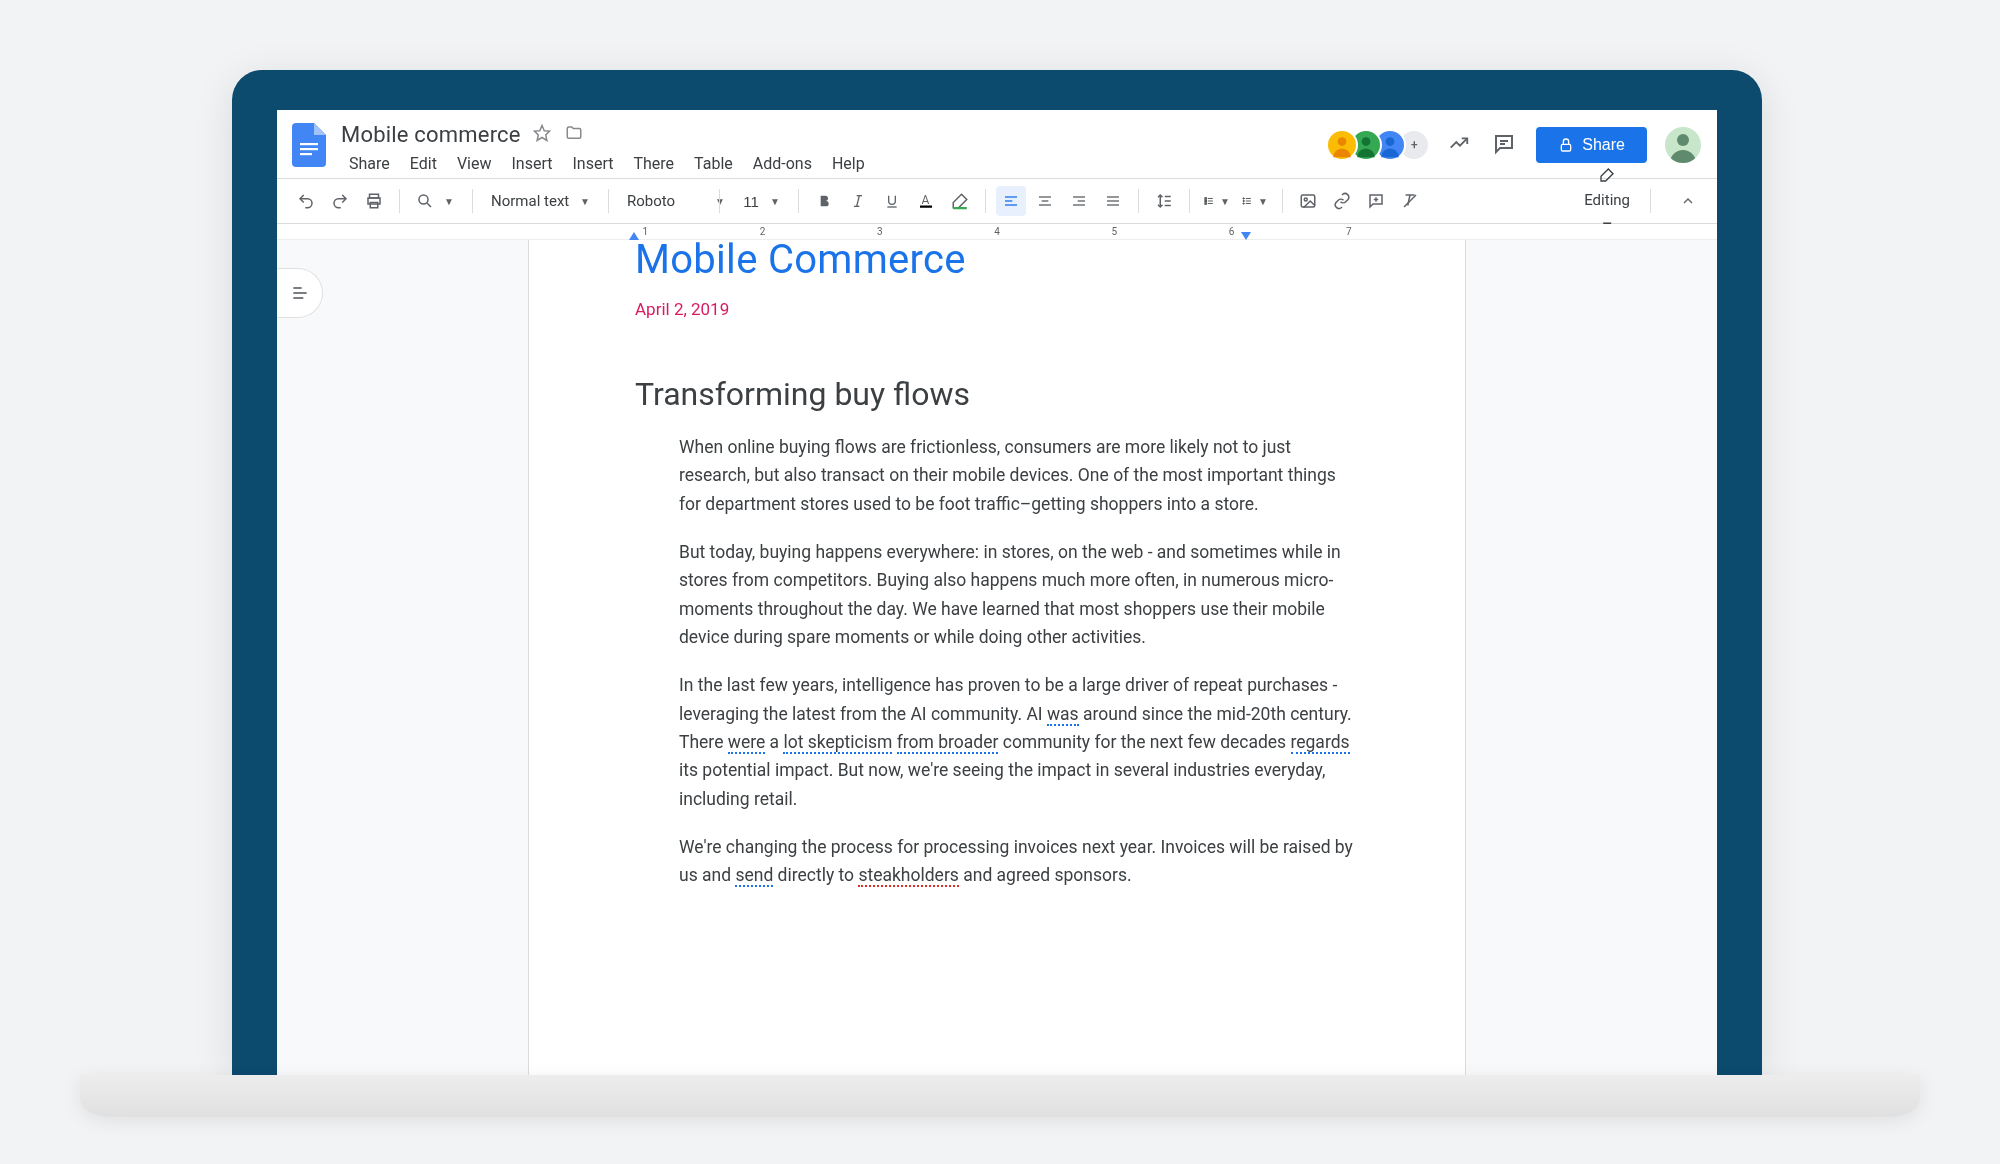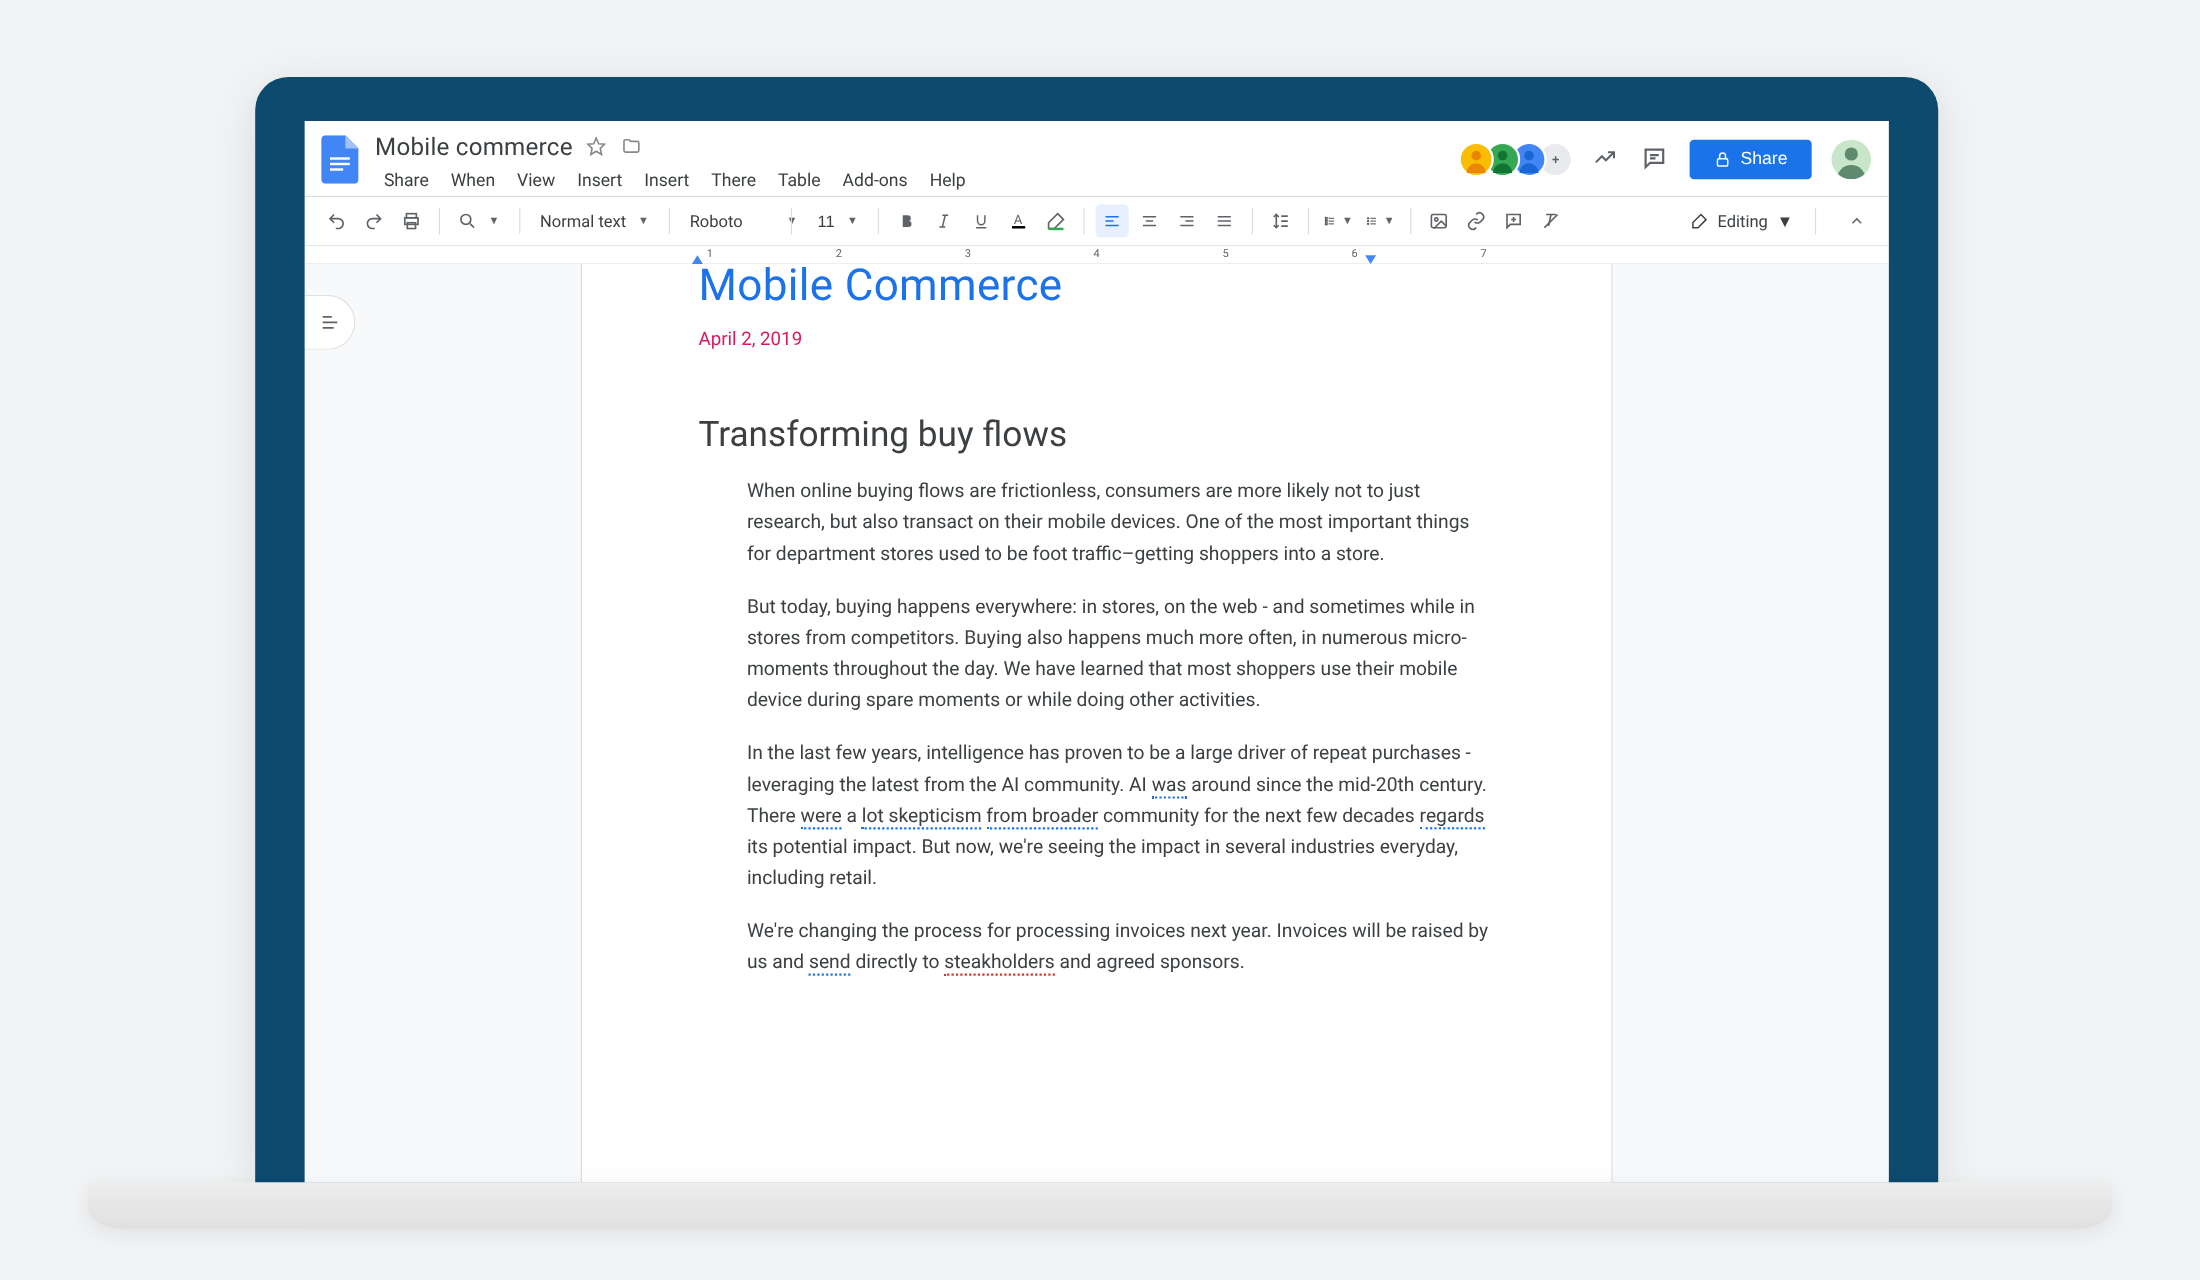--- a/index.html
+++ b/index.html
@@ -170,20 +170,21 @@
     align-items: center;
     gap: 6px;
   }
   .mode-dd {
     display: flex; align-items: center;
     gap: 8px;
     font-size: 15px;
     color: #3c4043;
     cursor: pointer;
     padding: 0 8px;
+    flex-direction: column;
   }
   .collapse-btn {
     width: 30px; height: 30px;
     display:flex;align-items:center;justify-content:center;
     color:#5f6368; cursor:pointer;
     margin-left: 10px;
   }
 
   
   .ruler {
@@ -314,21 +315,21 @@
             </svg>
           </span>
           <span class="folder-icon">
             <svg width="18" height="18" viewBox="0 0 24 24" fill="none" stroke="currentColor" stroke-width="2">
               <path d="M3 6a2 2 0 0 1 2-2h4l2 2h8a2 2 0 0 1 2 2v9a2 2 0 0 1-2 2H5a2 2 0 0 1-2-2z"></path>
             </svg>
           </span>
         </div>
         <div class="menu-row">
           <span class="menu-item">Share</span>
-          <span class="menu-item">When</span>
+          <span class="menu-item">Edit</span>
           <span class="menu-item">View</span>
           <span class="menu-item">Insert</span>
           <span class="menu-item">Insert</span>
           <span class="menu-item">There</span>
           <span class="menu-item">Table</span>
           <span class="menu-item">Add-ons</span>
           <span class="menu-item">Help</span>
         </div>
       </div>
 

